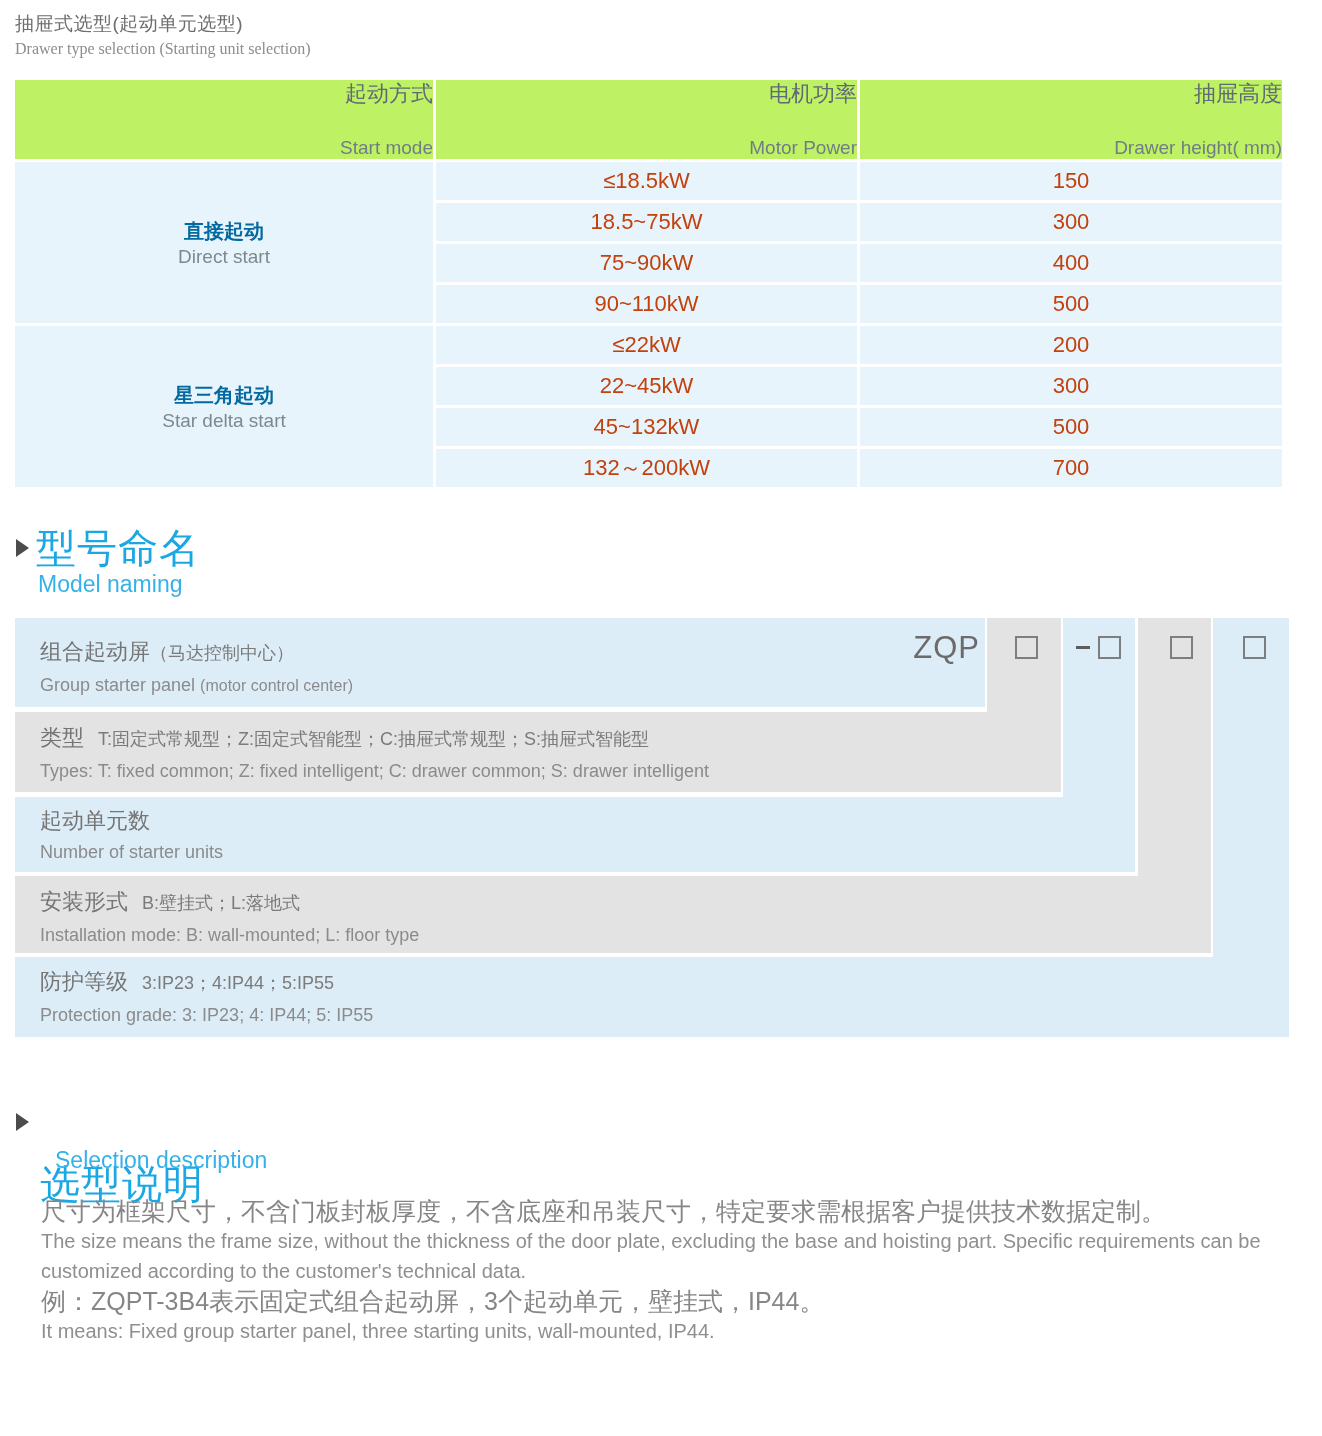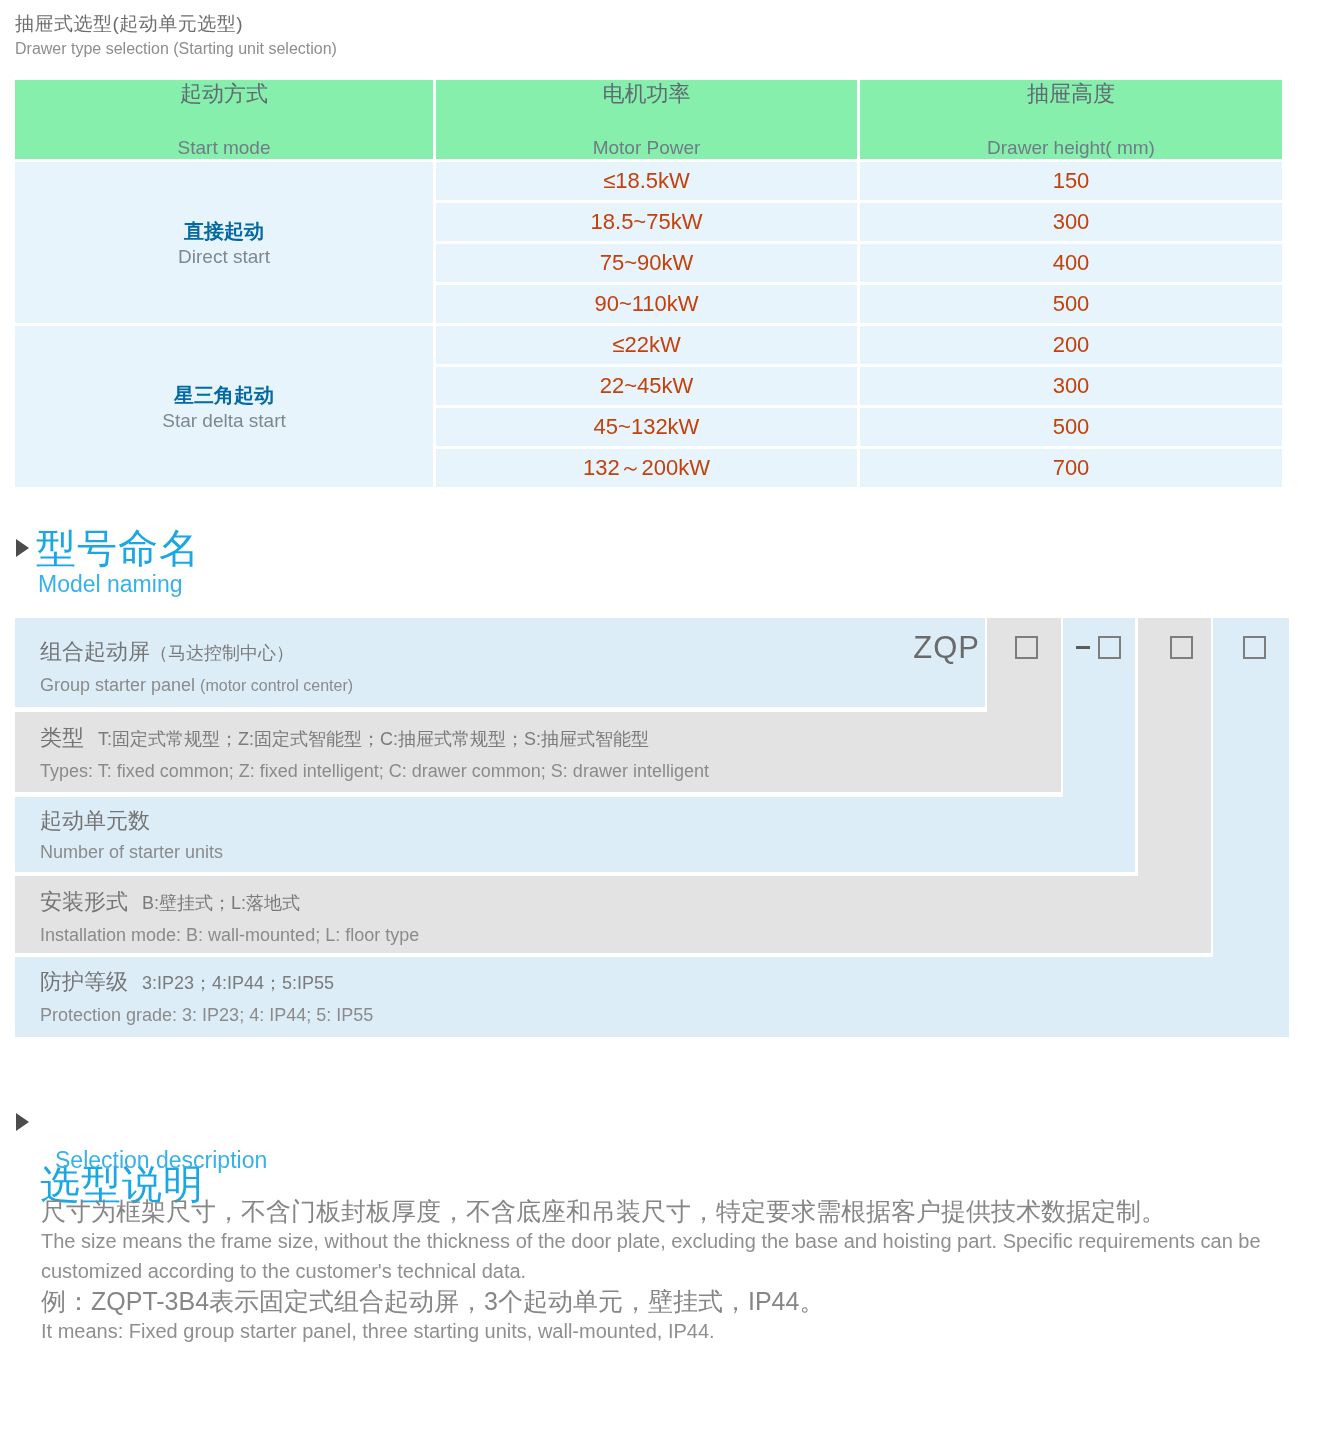--- a/index.html
+++ b/index.html
@@ -4,29 +4,29 @@
 <style>
   html,body{margin:0;padding:0;background:#ffffff;}
   .page{
     position:relative;width:1322px;height:1436px;background:#ffffff;overflow:hidden;
     font-family:"Liberation Sans","DejaVu Sans",sans-serif;
   }
   .abs{position:absolute;}
 
   
   .doc-title-cn{left:15px;top:11px;font-size:19px;color:#6d6d6d;letter-spacing:.5px;}
-  .doc-title-en{left:15px;top:40px;font-size:16px;color:#8d8d8d;}
+  .doc-title-en{left:15px;top:40px;font-size:16px;color:#8d8d8d;font-family:Liberation Serif, serif;}
 
   
   .sel-table{
     position:absolute;left:12px;top:77px;
     border-collapse:separate;border-spacing:3px;table-layout:fixed;
   }
   .sel-table th{
-    height:57px;background:#86efac;font-weight:normal;padding:0;vertical-align:middle;text-align:center;
+    height:57px;background:#bef264;font-weight:normal;padding:0;vertical-align:middle;text-align:right;
   }
   .sel-table td{
     height:38px;background:#e8f4fc;padding:0;text-align:center;vertical-align:middle;
   }
   .th-cn{font-size:22px;color:#5f6b73;line-height:27px;}
   .th-en{font-size:19px;color:#707d85;line-height:22px;margin-top:30px;}
   .td-val{font-size:22px;color:#c2410c;}
   .mode-cn{font-size:20px;color:#0369a1;line-height:28px;font-weight:bold;}
   .mode-en{font-size:19px;color:#7e888f;line-height:23px;}
 

